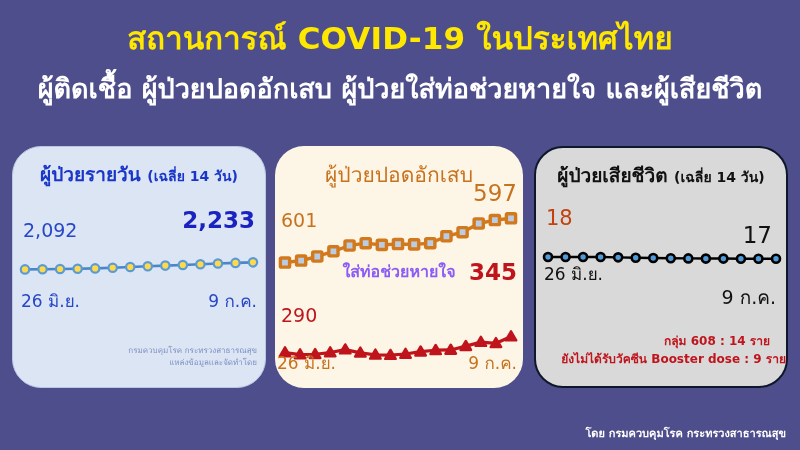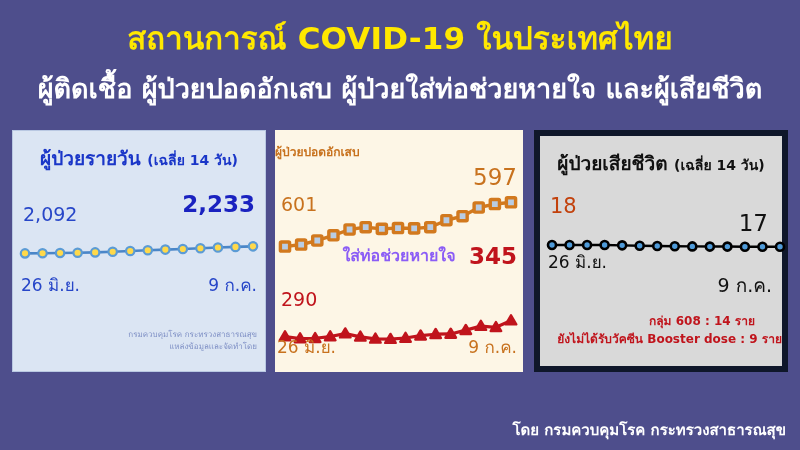--- a/index.html
+++ b/index.html
@@ -13,76 +13,76 @@
   .title{
     position:absolute;left:0;top:18px;width:800px;text-align:center;
     color:#ffe800;font-size:31px;font-weight:bold;letter-spacing:.2px;
     line-height:40px;white-space:nowrap;
   }
   .subtitle{
     position:absolute;left:0;top:72px;width:800px;text-align:center;
     color:#ffffff;font-size:27px;font-weight:bold;line-height:34px;
     white-space:nowrap;
   }
-  .panel{position:absolute;top:130px;height:242px;box-sizing:border-box;}
+  .panel{position:absolute;top:146px;height:242px;box-sizing:border-box;border-radius:29px;}
   
   #panel-cases{left:12px;width:254px;background:#dbe5f3;border:1px solid #b9c8e2;}
   #panel-cases .p-head{
     position:absolute;left:0;top:12px;width:100%;text-align:center;
     color:#1a36c8;font-size:19px;font-weight:bold;white-space:nowrap;
   }
   #panel-cases .p-head .sub{font-size:14px;font-weight:bold;}
   .lbl-left-val{position:absolute;left:10px;top:66px;color:#2746c8;font-size:19px;margin-top:6px;}
   .lbl-right-val{position:absolute;right:10px;top:60px;color:#1a22c0;font-size:23px;font-weight:bold;}
   .lbl-left-date{position:absolute;left:8px;top:140px;color:#2746c8;font-size:17px;}
   .lbl-right-date{position:absolute;right:8px;top:140px;color:#2746c8;font-size:17px;}
   .credit{
     position:absolute;right:8px;bottom:18px;text-align:right;
     color:#7d8ec4;font-size:8px;line-height:12px;
   }
   
   #panel-pneumonia{left:275px;width:248px;background:#fdf6e6;}
   #panel-pneumonia .p-head{
-    position:absolute;left:0;top:12px;width:100%;text-align:left;
-    color:#c8721e;font-size:12px;font-weight:bold;white-space:nowrap;
+    position:absolute;left:0;top:12px;width:100%;text-align:center;
+    color:#c8721e;font-size:21px;font-weight:normal;white-space:nowrap;
   }
   .m-601{position:absolute;left:6px;top:63px;color:#c8721e;font-size:19px;}
   .m-754{position:absolute;right:6px;top:34px;color:#c8721e;font-size:23px;}
   .m-vent-label{
     position:absolute;left:0;top:113px;width:100%;text-align:center;
     color:#8b5cf6;font-size:16px;font-weight:bold;white-space:nowrap;
   }
   .m-290{position:absolute;left:6px;top:158px;color:#c0141c;font-size:19px;}
   .m-345{position:absolute;right:6px;top:113px;color:#c0141c;font-size:23px;font-weight:bold;}
   .m-left-date{position:absolute;left:2px;bottom:12px;color:#c8721e;font-size:17px;}
   .m-right-date{position:absolute;right:6px;bottom:12px;color:#c8721e;font-size:17px;}
   
-  #panel-deaths{left:534px;width:254px;background:#d9d9d9;border:6px solid #0f172a;}
+  #panel-deaths{left:534px;width:254px;background:#d9d9d9;border:2px solid #0f172a;}
   #panel-deaths .p-head{
     position:absolute;left:0;top:12px;width:100%;text-align:center;
     color:#111111;font-size:19px;font-weight:bold;white-space:nowrap;
   }
   #panel-deaths .p-head .sub{font-size:14px;font-weight:bold;}
   .d-18{position:absolute;left:10px;top:58px;color:#c2410c;font-size:21px;}
   .d-17{position:absolute;right:14px;top:74px;color:#111;font-size:23px;}
   .d-left-date{position:absolute;left:8px;top:112px;color:#111;font-size:17px;}
   .d-right-date{position:absolute;right:10px;top:134px;color:#111;font-size:19px;}
   .d-notes{
     position:absolute;left:0;right:0;bottom:18px;text-align:center;
     color:#c0141c;font-size:12px;font-weight:bold;line-height:18px;
   }
-  .d-note-1{text-align:right;padding-right:27px;}
+  .d-note-1{text-align:right;padding-right:16px;}
   .d-note-2{text-align:right;}
   .chart{position:absolute;}
   #chart-cases{left:6px;top:105px;width:240px;height:28px;}
   #chart-pneumonia{left:0px;top:45px;width:248px;height:190px;}
   #chart-deaths{left:6px;top:96px;width:240px;height:26px;}
   .footer-credit{
     position:absolute;right:14px;bottom:8px;
-    color:#ffffff;font-size:15px;font-weight:bold;white-space:nowrap;
+    color:#ffffff;font-size:11px;font-weight:bold;white-space:nowrap;
   }
 </style>
 </head>
 <body>
 
 <div class="header">
   <div class="title">สถานการณ์ COVID-19 ในประเทศไทย</div>
   <div class="subtitle">ผู้ติดเชื้อ ผู้ป่วยปอดอักเสบ ผู้ป่วยใส่ท่อช่วยหายใจ และผู้เสียชีวิต</div>
 </div>
 

